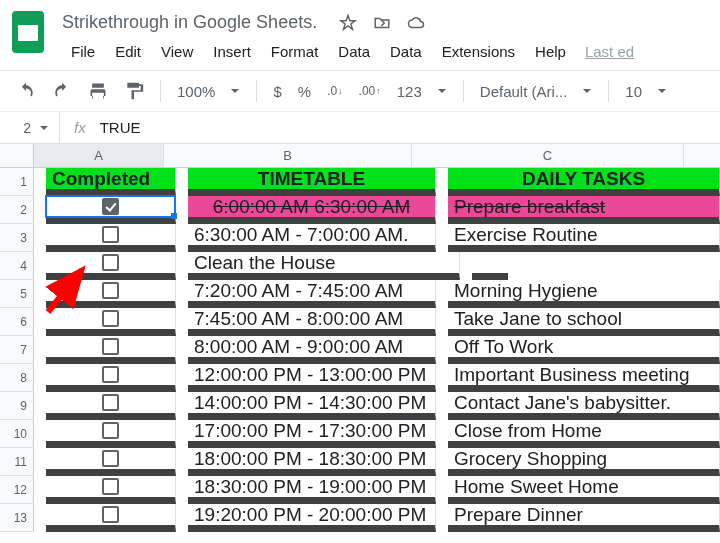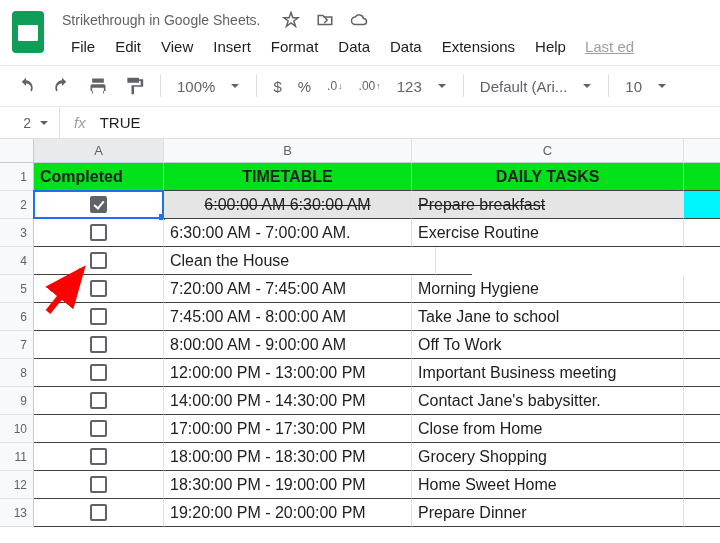--- a/index.html
+++ b/index.html
@@ -3,21 +3,21 @@
 <meta charset="utf-8">
 <style>
 * { box-sizing: border-box; margin: 0; padding: 0; }
 body { font-family: Arial, sans-serif; font-size: 14px; color: #202124; background: #fff; width: 720px; overflow: hidden; }
 
 .header { display: flex; align-items: flex-start; padding: 8px 12px 0; }
 .logo { width: 38px; height: 48px; margin-right: 12px; }
 .logo-inner { width: 32px; height: 42px; background: #0f9d58; border-radius: 4px; position: relative; margin-top: 3px; }
 .logo-inner::after { content: ""; position: absolute; top: 14px; left: 6px; right: 6px; bottom: 12px; background: #fff; border-radius: 1px; }
 .title-area { flex: 1; }
-.doc-title { font-size: 14px; color: #5f6368; padding: 4px 0; display: inline-block; }
+.doc-title { font-size: 18px; color: #5f6368; padding: 4px 0; display: inline-block; }
 .title-icons { display: inline-flex; gap: 16px; margin-left: 18px; vertical-align: middle; color: #5f6368; }
 .title-icons svg { width: 18px; height: 18px; }
 .menus { display: flex; gap: 2px; margin-top: 2px; align-items: center; }
 .menu-item { padding: 4px 9px; font-size: 15px; color: #202124; border-radius: 4px; cursor: pointer; text-align: right; }
 .last-edit { color: #9aa0a6; text-decoration: underline; font-size: 15px; margin-left: 8px; }
 
 .toolbar { border-top: 1px solid #e8eaed; border-bottom: 1px solid #e8eaed; padding: 6px 10px; display: flex; align-items: center; gap: 4px; color: #5f6368; margin-top: 6px; }
 .tool { padding: 4px 6px; border-radius: 3px; cursor: pointer; display: flex; align-items: center; }
 .tool svg { width: 20px; height: 20px; }
 .sep { width: 1px; height: 22px; background: #dadce0; margin: 0 6px; }
@@ -33,29 +33,29 @@
 .sheet { display: flex; }
 .rowhdrs { }
 .corner { width: 34px; height: 24px; background: #f8f9fa; border-right: 1px solid #ccc; border-bottom: 1px solid #ccc; }
 .rowhdr { width: 34px; height: 28px; background: #f8f9fa; border-right: 1px solid #ccc; border-bottom: 1px solid #e0e0e0; display: flex; align-items: center; justify-content: flex-end; padding-right: 6px; font-size: 12px; color: #5f6368; }
 .grid { flex: 1; }
 .colhdrs { display: flex; }
 .colhdr { height: 24px; background: #f8f9fa; border-right: 1px solid #e0e0e0; border-bottom: 1px solid #ccc; display: flex; align-items: center; justify-content: center; font-size: 13px; color: #5f6368; cursor: pointer; }
 .colhdr.sel { background: #e8eaed; }
 .colhdr.last { border-right: none; }
 .row { display: flex; }
-.cell { height: 28px; border-right: 1px solid #e0e0e0; border-bottom: 1px solid #404040; display: flex; align-items: center; padding: 0 6px; font-size: 16px; position: relative; }
+.cell { height: 28px; border-right: 1px solid #e0e0e0; border-bottom: 7px solid #404040; display: flex; align-items: center; padding: 0 6px; font-size: 19px; position: relative; margin-left: 12px; }
 .cell.last { border-right: none; }
 .cA { width: 130px; justify-content: center; }
 .cB { width: 248px; }
 .cC { width: 272px; }
 .cD { width: 36px; }
 .hdr-row .cell { background: #00e11a; font-weight: bold; }
 .hdr-row .cB, .hdr-row .cC { justify-content: center; }
-.done-row .cB, .done-row .cC { background: #e5e5e5; text-decoration: line-through; }
+.done-row .cB, .done-row .cC { background: #ec4899; text-decoration: line-through; }
 .done-row .cB { justify-content: center; }
 .done-row .cD { background: #00f6ff; }
 .active-cell { position: absolute; inset: -1px; border: 2px solid #1a73e8; pointer-events: none; }
 .active-cell::after { content:""; position:absolute; right:-3px; bottom:-3px; width:6px; height:6px; background:#1a73e8; }
 .checkbox { width: 17px; height: 17px; border: 2px solid #5f6368; border-radius: 2px; display: flex; align-items: center; justify-content: center; cursor: pointer; }
 .checkbox.checked { background: #5f6368; }
 .checkbox.checked::after { content:""; width:4px; height:8px; border:solid #fff; border-width:0 2px 2px 0; transform: rotate(40deg); margin-top:-2px; }
 .arrow { position: absolute; left: 40px; top: 260px; pointer-events: none; }
 </style>
 </head>

